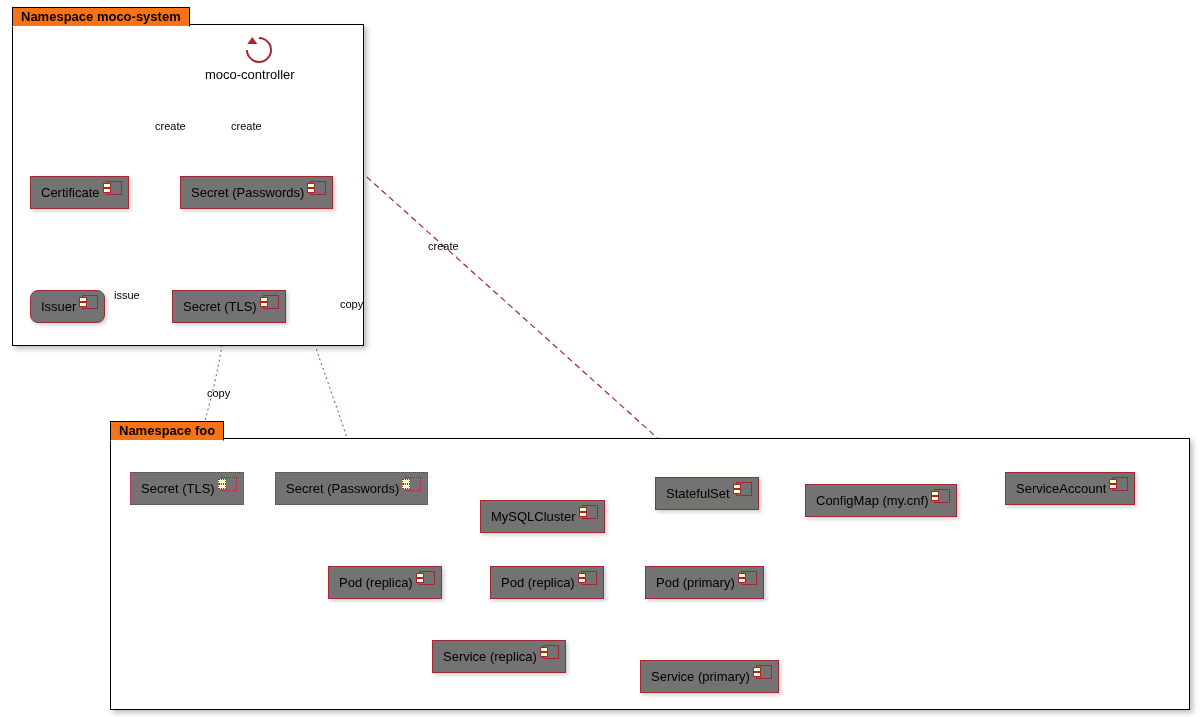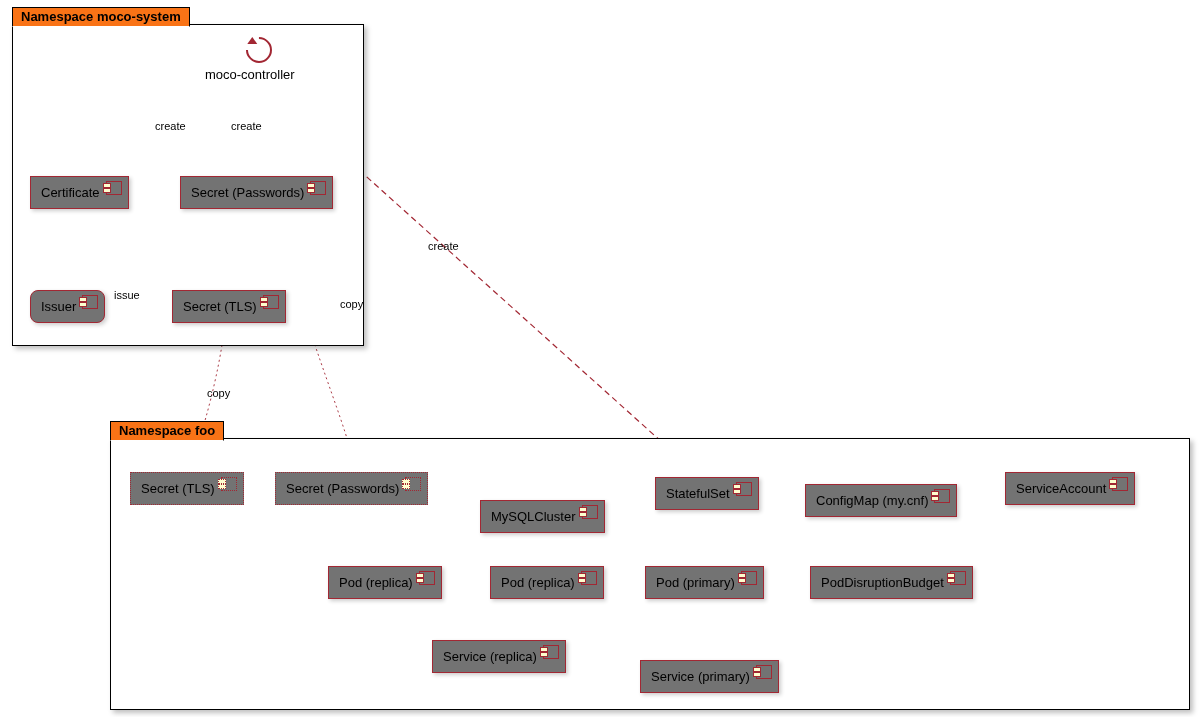--- a/index.html
+++ b/index.html
@@ -212,24 +212,20 @@
     <span class="icon"></span>
   </div>
   <div class="component" style="left:490px; top:566px;">
     <span>Pod (replica)</span>
     <span class="icon"></span>
   </div>
   <div class="component" style="left:645px; top:566px;">
     <span>Pod (primary)</span>
     <span class="icon"></span>
   </div>
-  <div class="component" style="left:810px; top:566px;">
-    <span>PodDisruptionBudget</span>
-    <span class="icon"></span>
-  </div>
 
   <div class="component" style="left:432px; top:640px;">
     <span>Service (replica)</span>
     <span class="icon"></span>
   </div>
   <div class="component" style="left:640px; top:660px;">
     <span>Service (primary)</span>
     <span class="icon"></span>
   </div>
 

